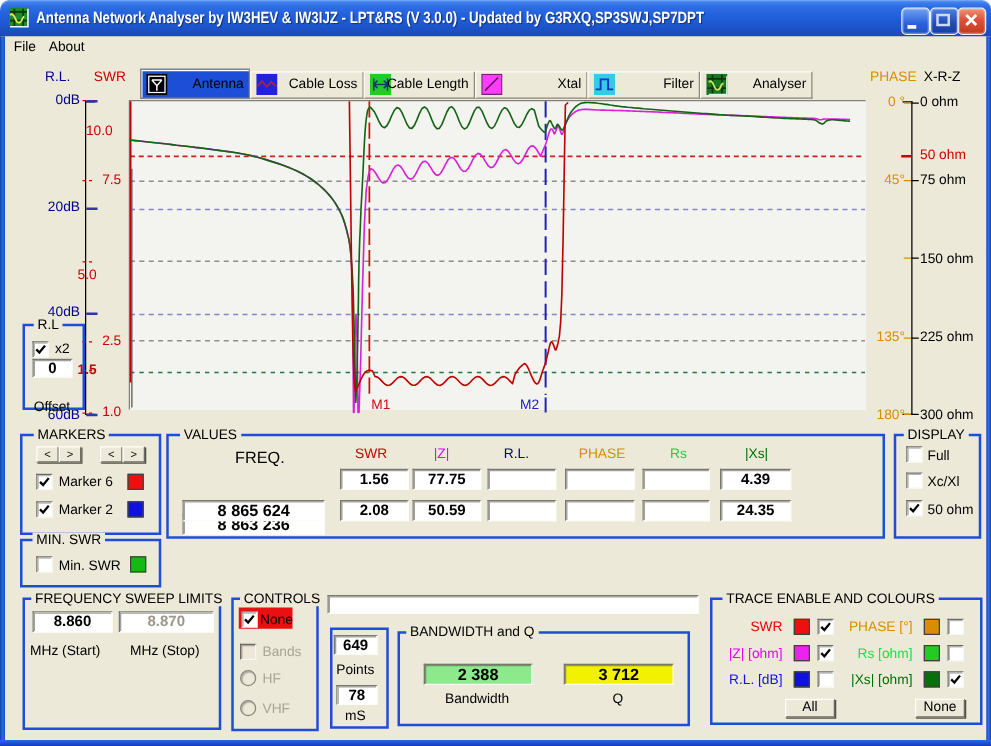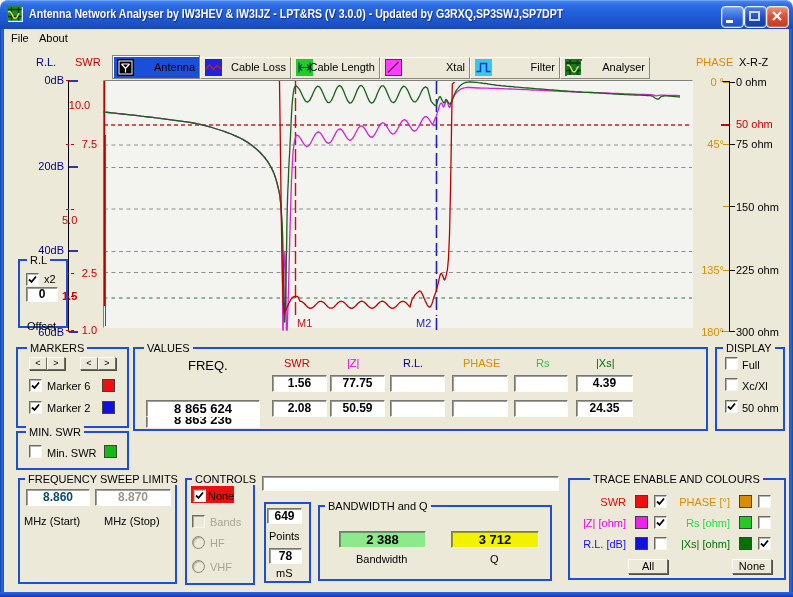--- a/index.html
+++ b/index.html
@@ -258,21 +258,21 @@
 <div class="ab lbl" style="left:742px;top:402px;color:#000;">50 ohm</div>
 <div class="gb" style="left:16px;top:431px;width:109px;height:35px;">
         <span class="cap" style="left:8px;">MIN. SWR</span>
       </div>
 <div class="cb" style="left:29px;top:445px;"></div>
 <div class="ab lbl" style="left:47px;top:447px;color:#000;">Min. SWR</div>
 <div class="sw" style="left:104px;top:445px;background:#16B816;"></div>
 <div class="gb" style="left:18px;top:478px;width:155px;height:102px;">
         <span class="cap" style="left:5px;">FREQUENCY SWEEP LIMITS</span>
       </div>
-<div class="tf" style="left:26px;top:489px;width:62px;height:15px;line-height:15px;font-size:12px;color:#0c4a6e;">8.860</div>
+<div class="tf" style="left:26px;top:489px;width:62px;height:15px;line-height:15px;font-size:12px;color:#000000;">8.860</div>
 <div class="tf" style="left:95px;top:489px;width:74px;height:15px;line-height:15px;font-size:12px;color:#9b9788;">8.870</div>
 <div class="ab lbl" style="left:24px;top:515px;color:#000;">MHz  (Start)</div>
 <div class="ab lbl" style="left:104px;top:515px;color:#000;">MHz  (Stop)</div>
 <div class="gb" style="left:185px;top:478px;width:66px;height:103px;">
         <span class="cap" style="left:5px;">CONTROLS</span>
       </div>
 <div class="ab" style="left:191px;top:486px;width:43px;height:17px;background:#E81010;"></div>
 <div class="cb" style="left:193px;top:489px;">
         <svg width="11" height="11" style="position:absolute;left:0;top:0;">
           <path d="M2,5.5 L4.5,8 L9,2.5" stroke="#000" stroke-width="1.8" fill="none"></path>
@@ -292,21 +292,21 @@
 <div class="ab lbl" style="left:276px;top:567px;color:#000;">mS</div>
 <div class="tf" style="left:262px;top:476px;width:295px;height:13px;line-height:13px;font-size:11px;color:#000;"></div>
 <div class="gb" style="left:318px;top:505px;width:230px;height:72px;">
         <span class="cap" style="left:5px;">BANDWIDTH and Q</span>
       </div>
 <div class="tf" style="left:339px;top:531px;width:85px;height:15px;line-height:15px;font-size:13px;background:#8CE98C;">2 388</div>
 <div class="ab lbl" style="left:356px;top:553px;color:#000;">Bandwidth</div>
 <div class="tf" style="left:451px;top:531px;width:86px;height:15px;line-height:15px;font-size:13px;background:#F2F200;">3 712</div>
 <div class="ab lbl" style="left:490px;top:553px;color:#000;">Q</div>
 <div class="gb" style="left:568px;top:478px;width:214px;height:98px;">
-        <span class="cap" style="left:20px;">TRACE ENABLE AND COLOURS</span>
+        <span class="cap" style="left:8px;">TRACE ENABLE AND COLOURS</span>
       </div>
 <div class="ab lbl" style="left:577px;top:496px;color:#EE0000;width:49px;text-align:right;">SWR</div>
 <div class="sw" style="left:635px;top:495px;background:#EE1010;"></div>
 <div class="cb" style="left:654px;top:495px;">
         <svg width="11" height="11" style="position:absolute;left:0;top:0;">
           <path d="M2,5.5 L4.5,8 L9,2.5" stroke="#000" stroke-width="1.8" fill="none"></path>
         </svg>
       </div>
 <div class="ab lbl" style="left:577px;top:517px;color:#EE00EE;width:49px;text-align:right;">|Z| [ohm]</div>
 <div class="sw" style="left:635px;top:516px;background:#EE22EE;"></div>

